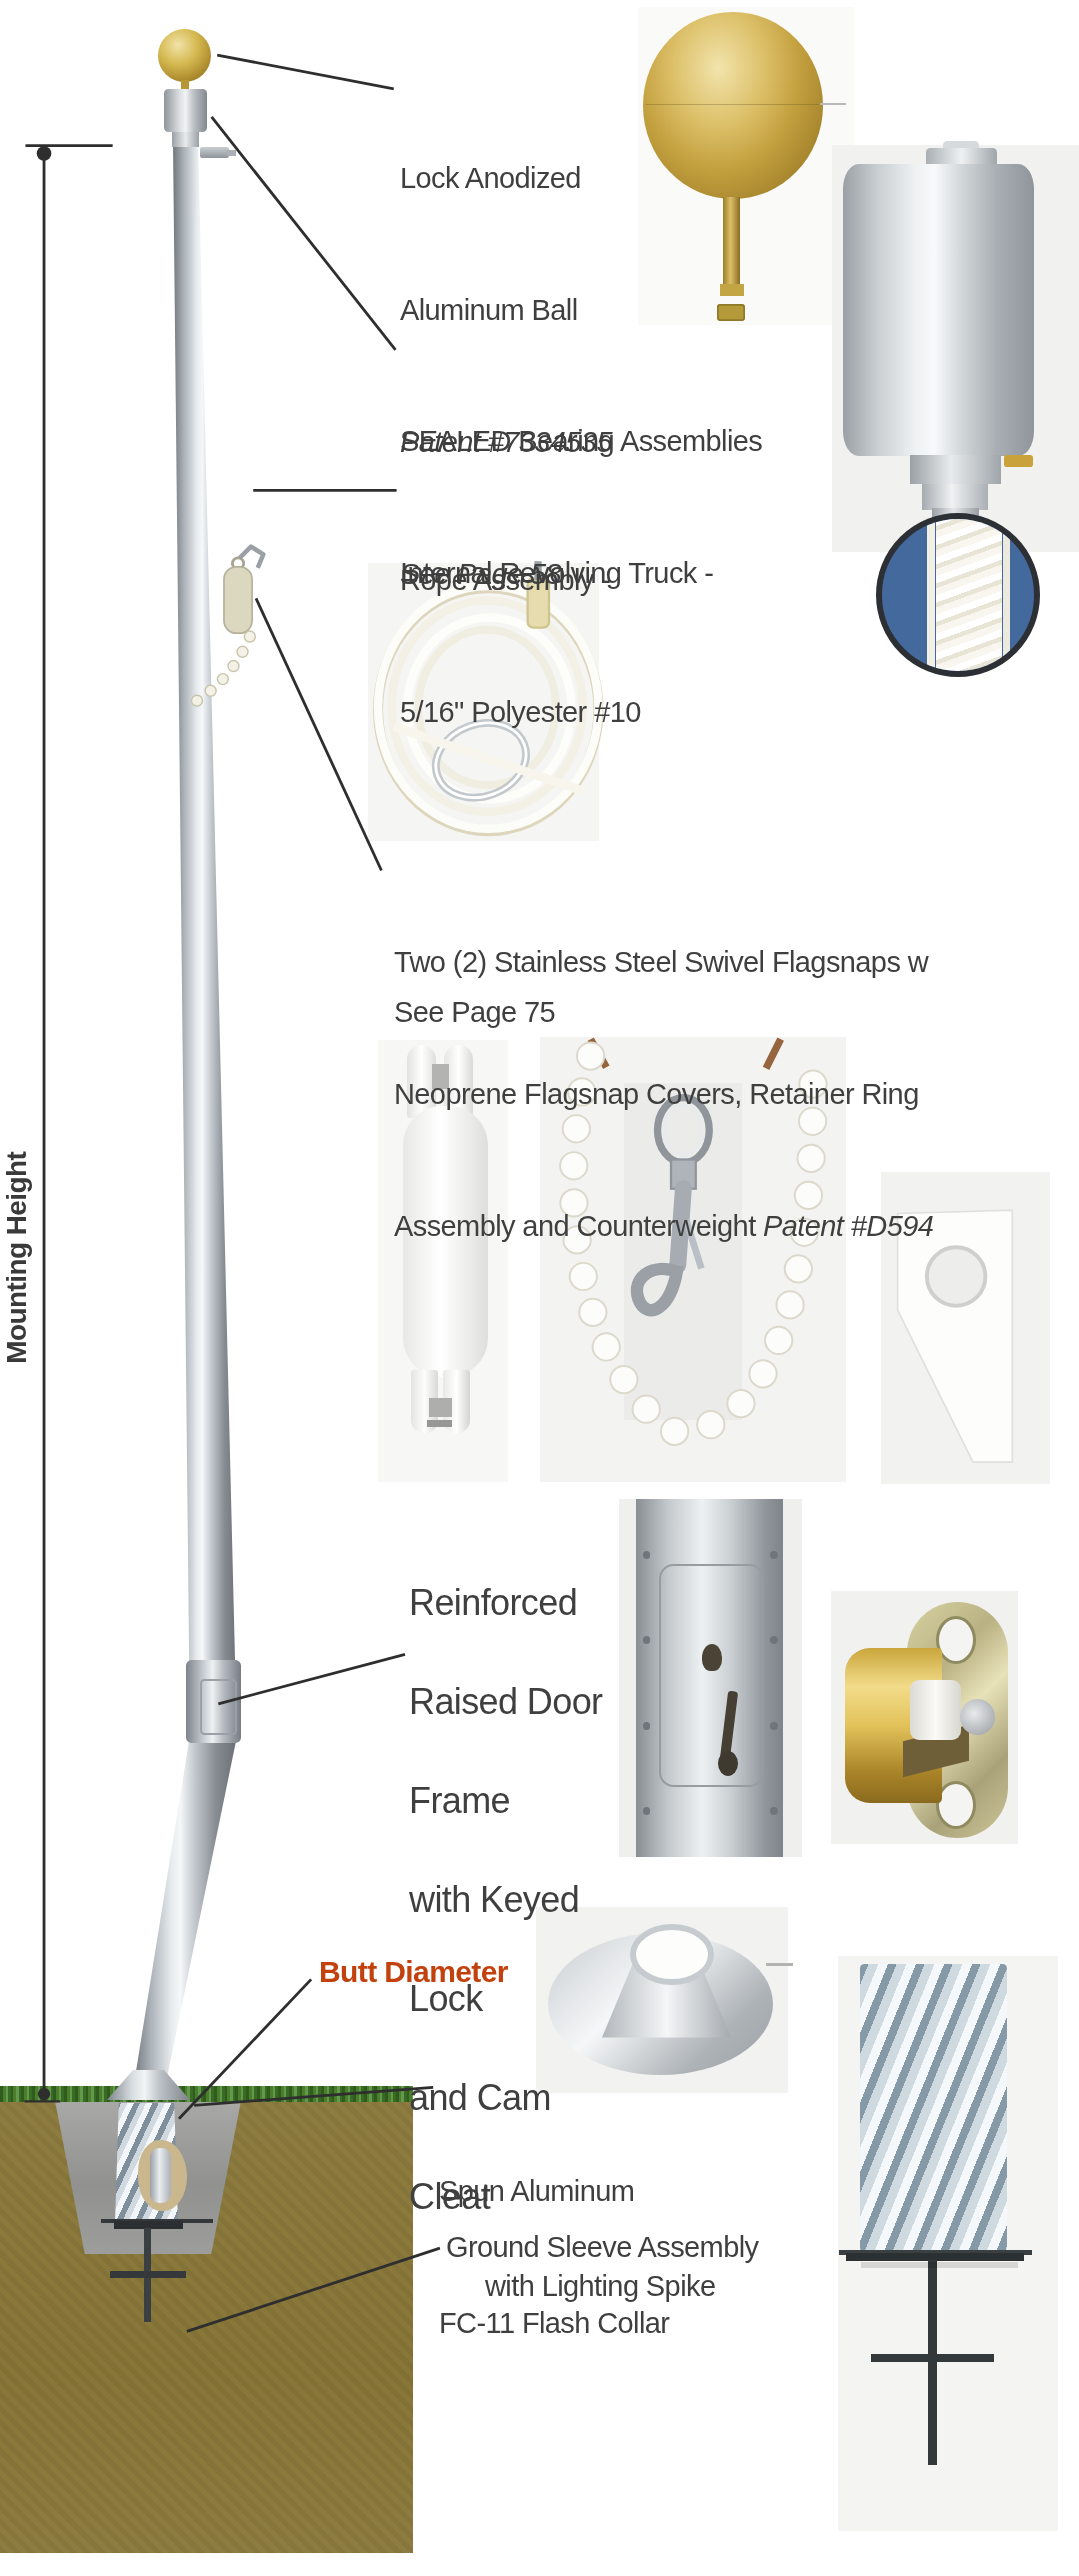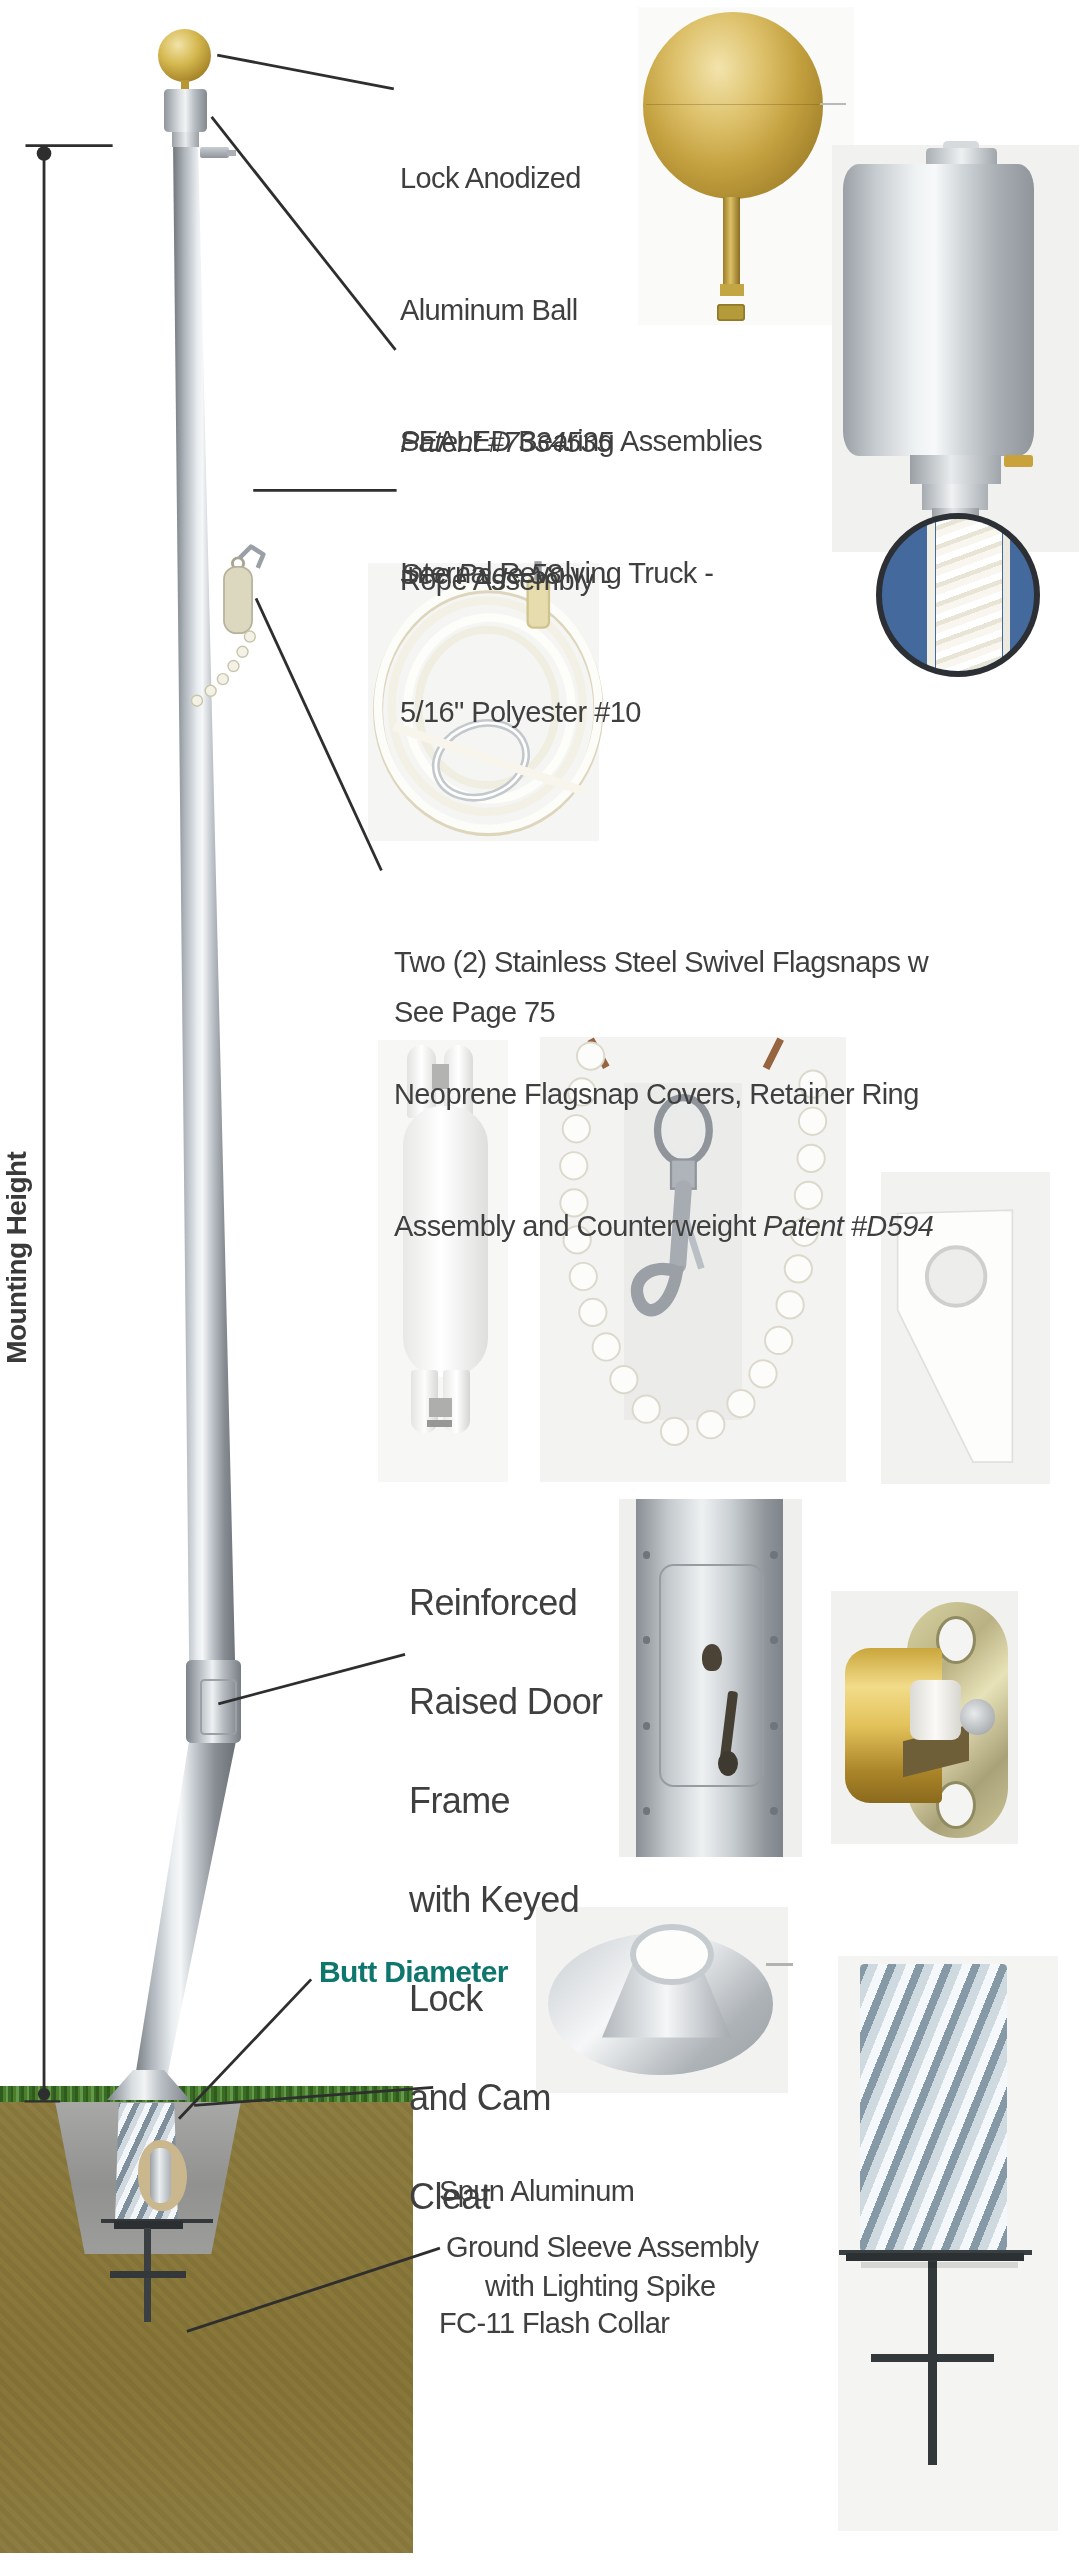--- a/index.html
+++ b/index.html
@@ -249,21 +249,21 @@
   <div class="label" style="left:409px;top:1520px;font-size:36px;line-height:33px;">
     <div>Reinforced</div>
     <div>Raised Door</div>
     <div>Frame</div>
     <div>with Keyed</div>
     <div>Lock</div>
     <div>and Cam</div>
     <div>Cleat</div>
   </div>
 
-  <div class="label" style="left:319px;top:1950px;font-size:30px;font-weight:bold;color:#0f766e;">Butt Diameter</div>
+  <div class="label" style="left:319px;top:1950px;font-size:30px;font-weight:bold;color:#c2410c;">Butt Diameter</div>
 
   <div class="label" style="left:439px;top:2081px;">
     <div>Spun Aluminum</div>
     <div>FC-11 Flash Collar</div>
   </div>
 
   <div class="label" style="left:446px;top:2228px;line-height:39px;text-align:right;">Ground Sleeve Assembly</div>
   <div class="label" style="left:457px;top:2267px;line-height:39px;margin-left:28px;">with Lighting Spike</div>
 
   <div class="label" style="left:-153px;top:1242px;width:340px;height:31.5px;line-height:31.5px;text-align:center;

